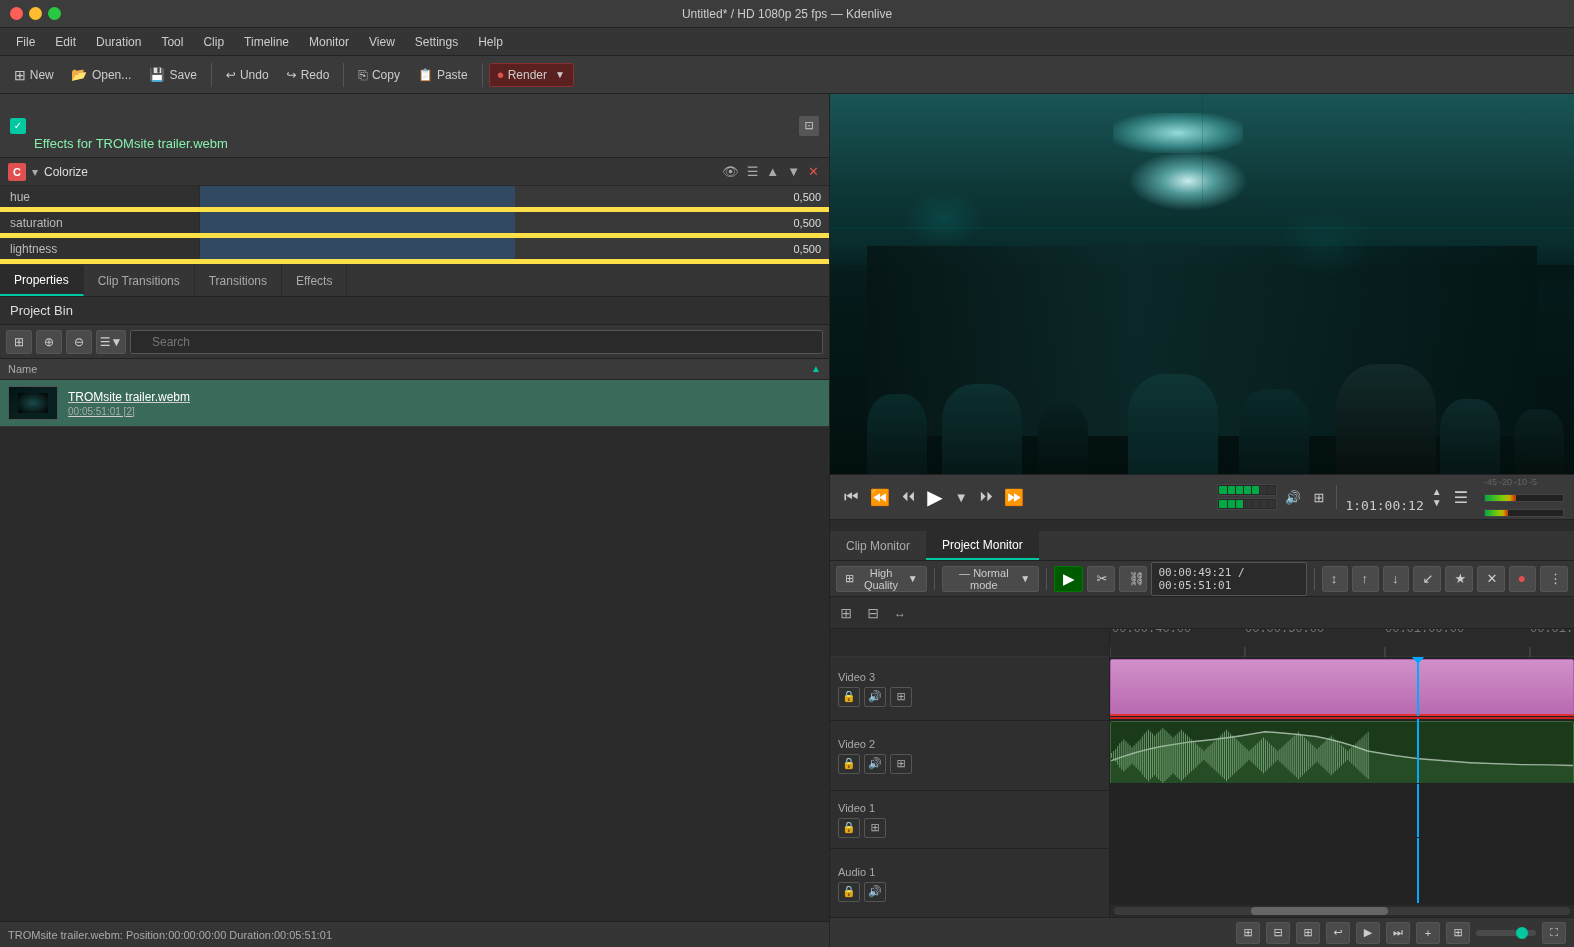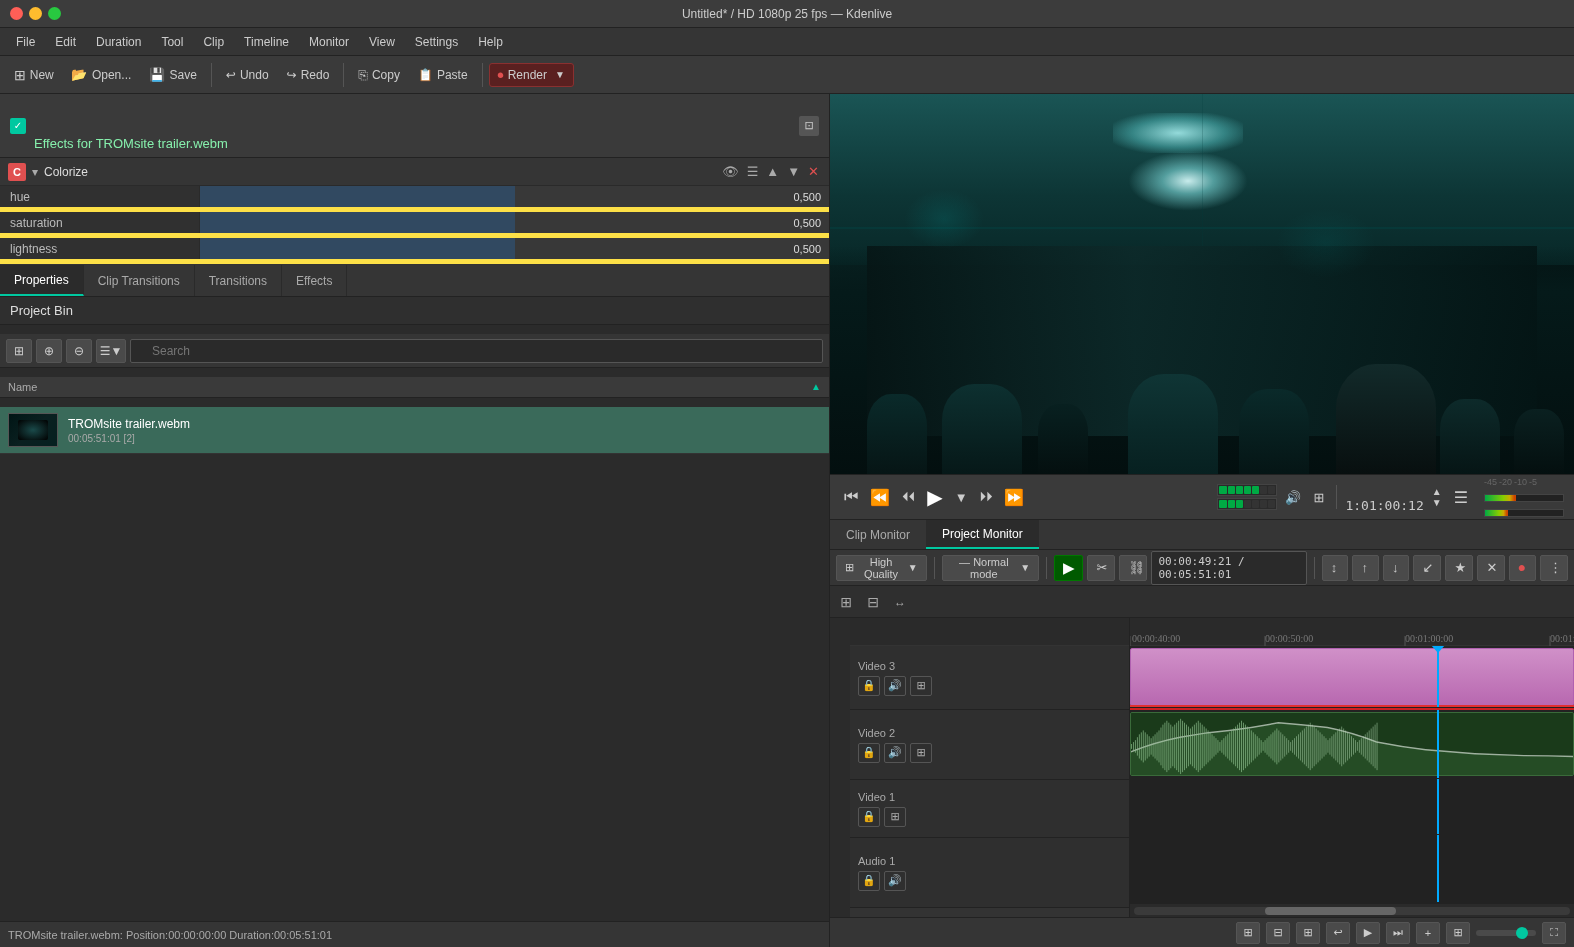--- a/index.html
+++ b/index.html
@@ -219,21 +219,20 @@
       color: #fff;
       border-bottom: 2px solid #00c8a0;
     }
 
     
     #project-bin {
       flex: 1;
       display: flex;
       flex-direction: column;
       overflow: hidden;
-      gap: 9px;
     }
     #project-bin-header {
       padding: 6px 10px;
       font-size: 13px;
       color: #ddd;
       background: #2f2f2f;
       border-bottom: 1px solid #222;
     }
     #project-bin-toolbar {
       background: #353535;
@@ -267,21 +266,21 @@
     #bin-col-header {
       background: #3a3a3a;
       display: flex;
       padding: 4px 8px;
       border-bottom: 1px solid #222;
       color: #aaa;
       font-size: 11px;
     }
     .bin-col-name { flex: 1; }
     .bin-col-sort { font-size: 10px; margin-left: 4px; color: #00c8a0; }
-    #bin-items { flex: 1; overflow-y: auto; background: #2b2b2b; }
+    #bin-items { flex: 1; overflow-y: auto; background: #2b2b2b; text-decoration: underline; }
     .bin-item {
       display: flex;
       align-items: center;
       padding: 6px 8px;
       gap: 10px;
       border-bottom: 1px solid #333;
       cursor: pointer;
       background: #3a6a5a;
     }
     .bin-thumbnail {
@@ -398,20 +397,21 @@
       font-family: monospace;
       margin-top: 16px;
     }
 
     
     #monitor-tabs {
       display: flex;
       background: #353535;
       border-bottom: 1px solid #222;
       height: 30px;
+      margin-top: 11px;
     }
     .monitor-tab {
       padding: 6px 16px;
       cursor: pointer;
       color: #aaa;
       font-size: 12px;
       display: flex; align-items: center;
     }
     .monitor-tab.active {
       color: #fff;
@@ -482,21 +482,20 @@
       flex: 1;
       display: flex;
       overflow: hidden;
     }
     #track-headers {
       width: 280px;
       background: #333;
       flex-shrink: 0;
       border-right: 1px solid #222;
       overflow: hidden;
-      margin-left: 20px;
     }
 
     .track-header {
       height: 64px;
       background: #2f2f2f;
       border-bottom: 1px solid #222;
       display: flex;
       flex-direction: column;
       justify-content: center;
       padding: 4px 8px;
@@ -528,24 +527,24 @@
     }
     .ruler-row {
       height: 28px;
       background: #2a2a2a;
       border-bottom: 1px solid #333;
       position: relative;
       flex-shrink: 0;
     }
     .ruler-label {
       color: #777;
-      font-size: 10px;
-      font-family: Liberation Serif, serif;
-      position: absolute;
-      bottom: 1px;
+      font-size: 12px;
+      font-family: Liberation Mono, monospace;
+      position: absolute;
+      bottom: 20px;
     }
     .track-clips-row {
       position: relative;
       overflow: hidden;
     }
     .track-clips-row.video3 { height: 64px; }
     .track-clips-row.video2 { height: 70px; }
     .track-clips-row.video1 { height: 58px; }
     .track-clips-row.audio1 { height: 70px; }
 

